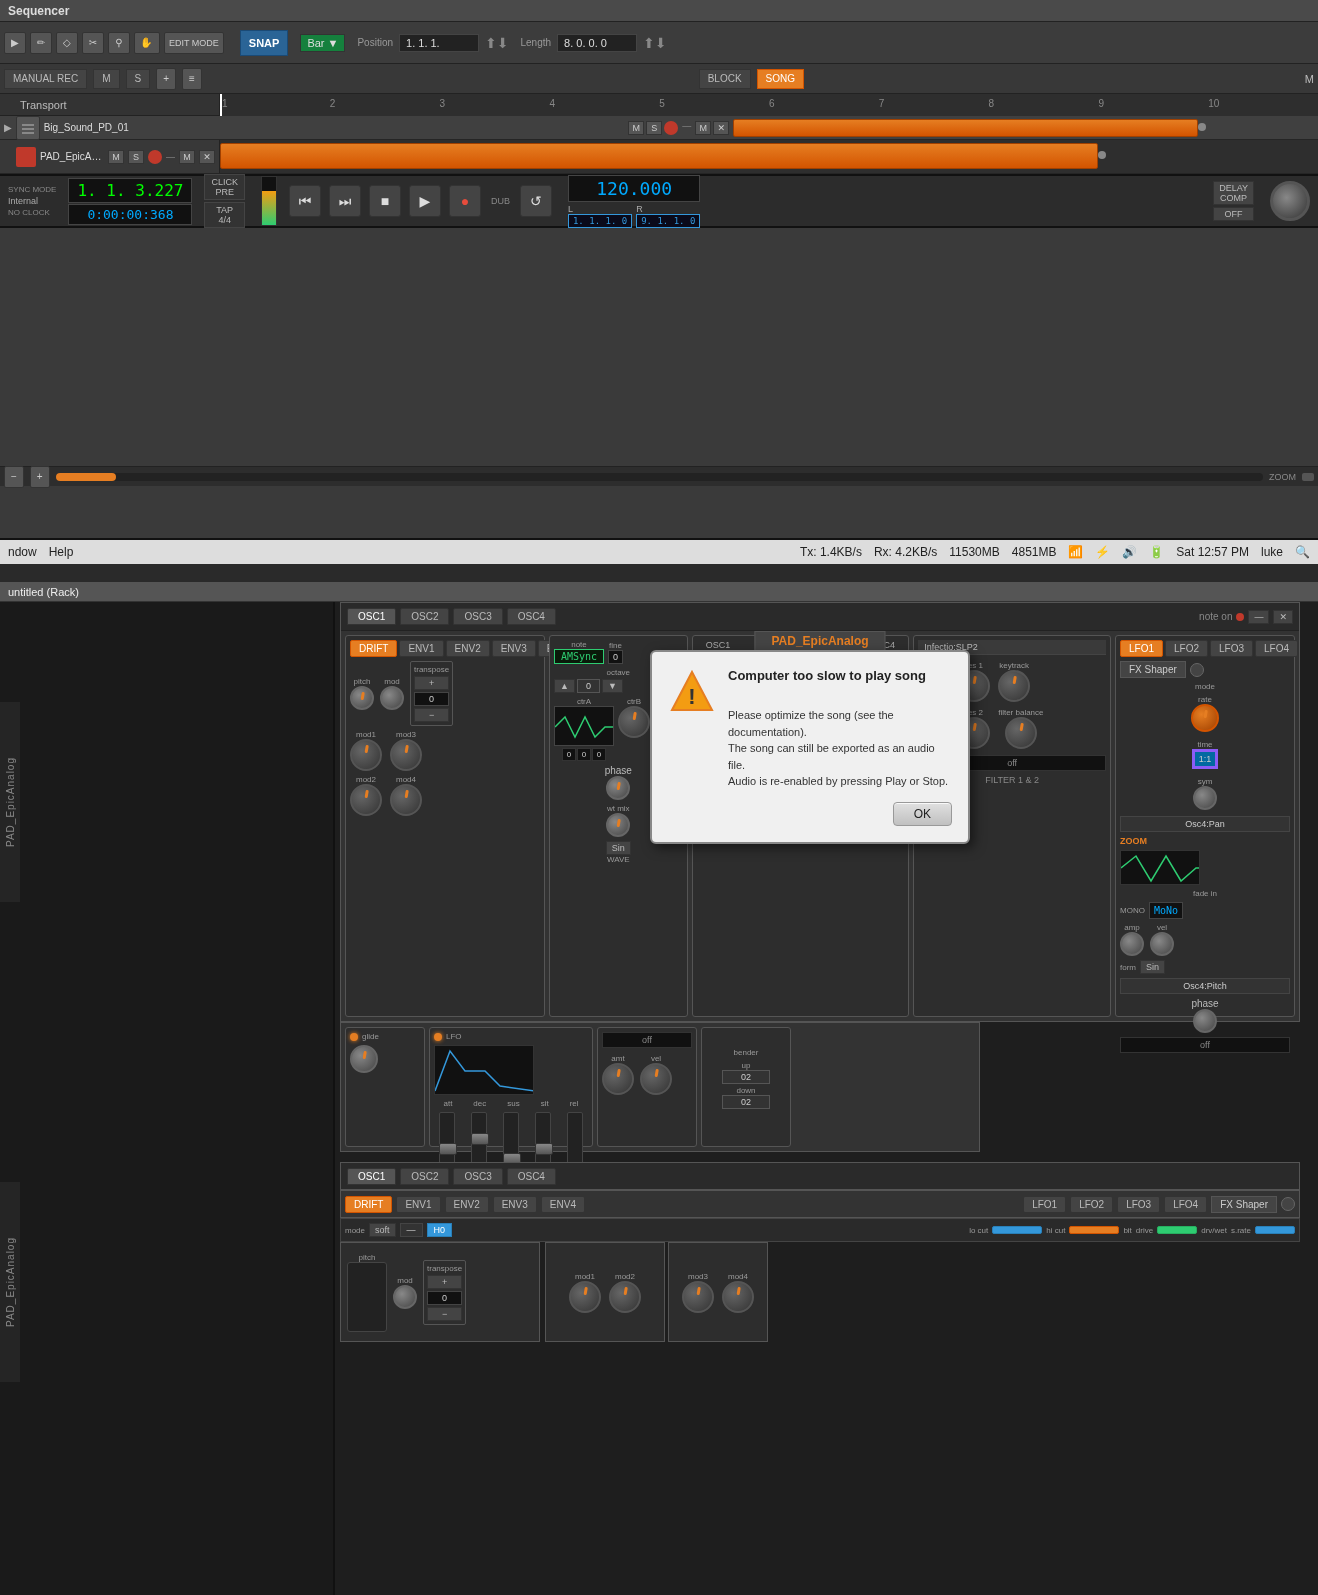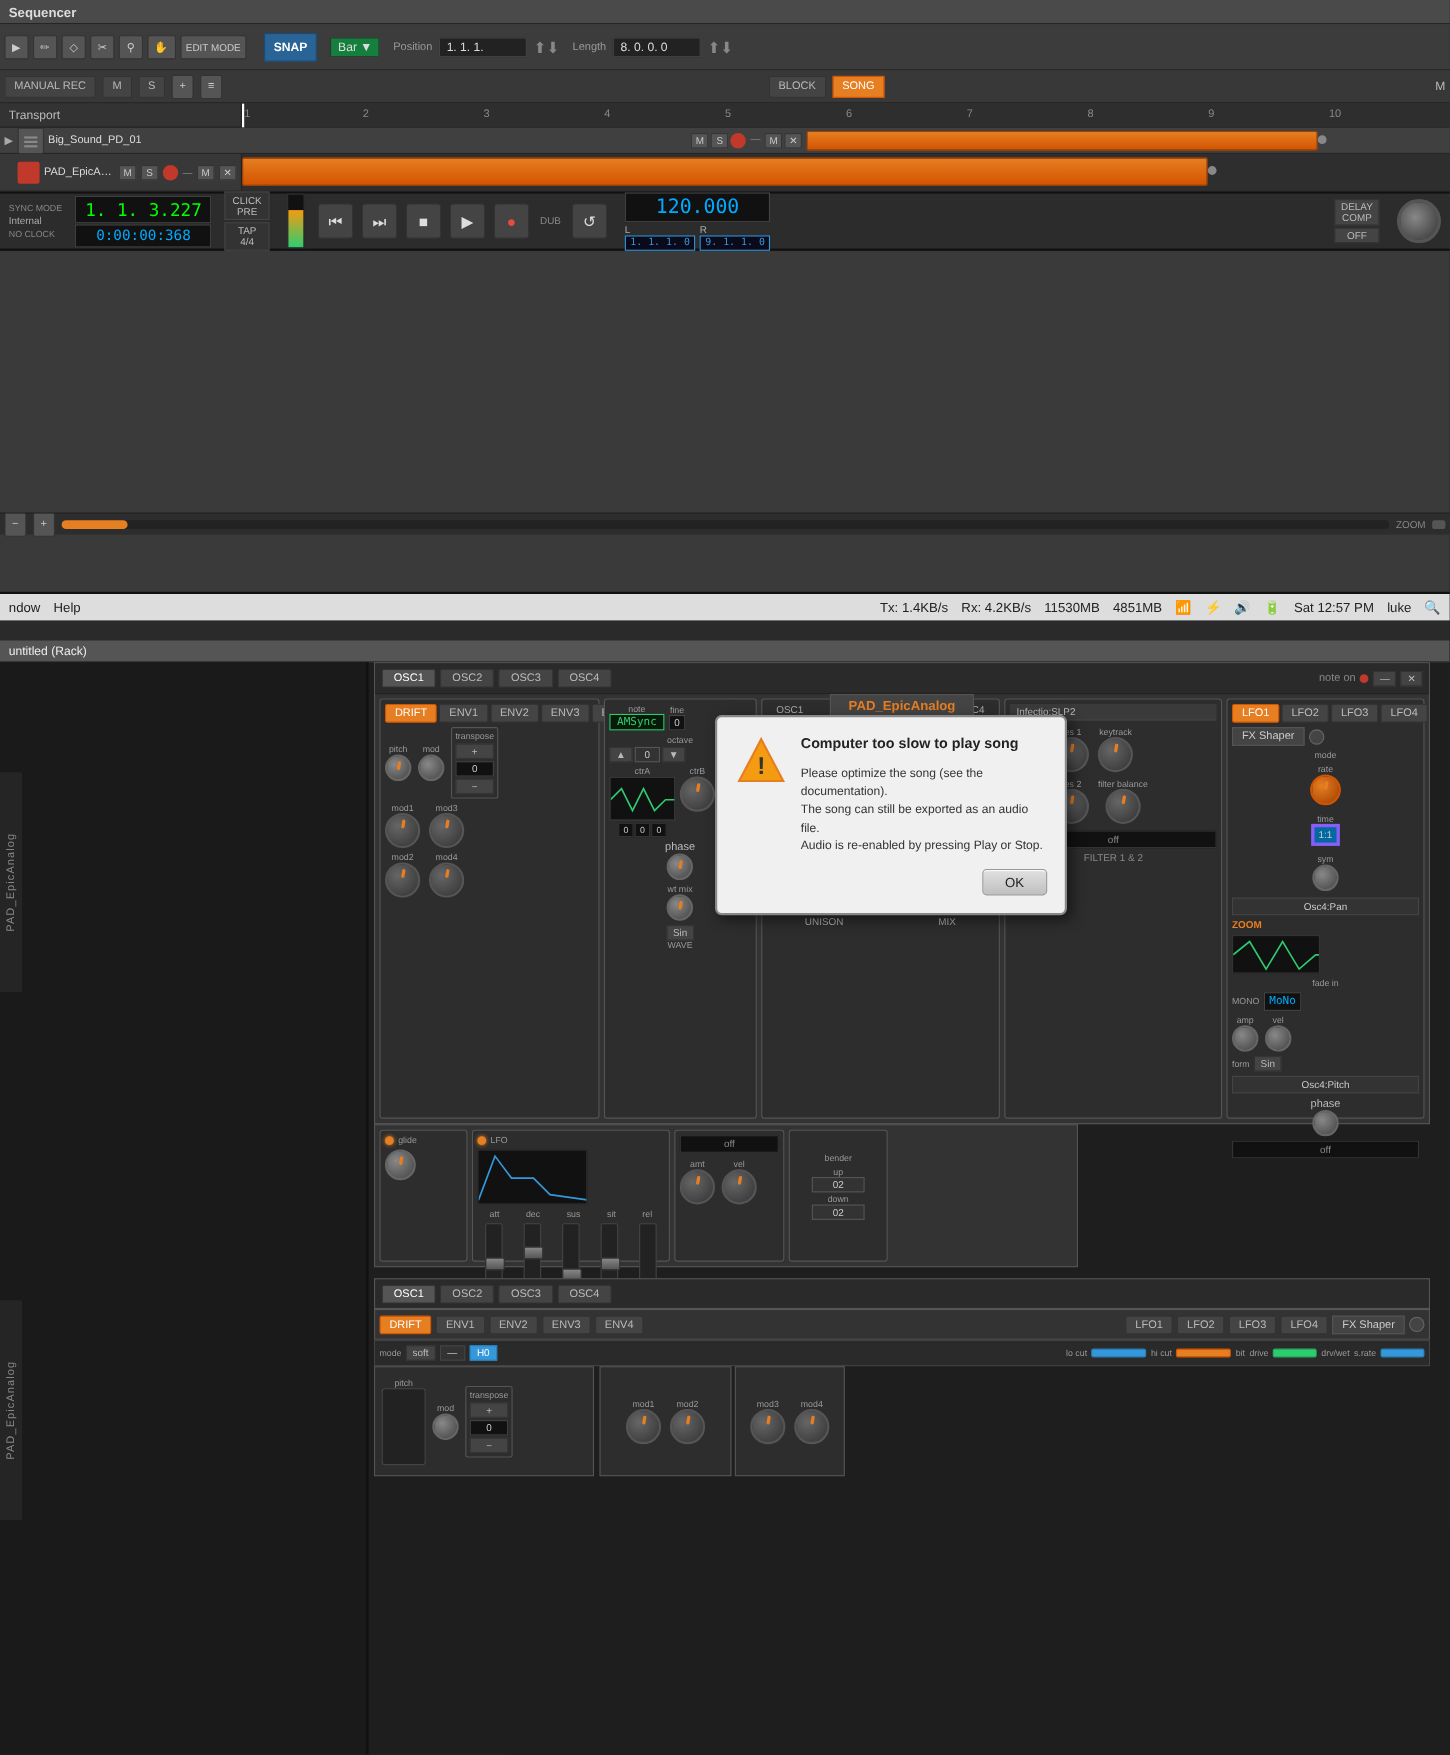--- a/index.html
+++ b/index.html
@@ -116,21 +116,21 @@
       background: #333;
       display: flex;
       border-bottom: 1px solid #222;
       position: relative;
     }
 
     #tracks-label-area {
       width: 220px;
       display: flex;
       align-items: center;
-      padding-left: 8px;
+      padding-left: 20px;
       color: #bbb;
       font-size: 11px;
       border-right: 1px solid #222;
     }
 
     #timeline-ruler {
       flex: 1;
       background: #2e2e2e;
       position: relative;
       display: flex;
@@ -1106,21 +1106,21 @@
   <div style="position:absolute;top:440px;left:340px;width:640px;height:130px;background:#333;border:1px solid #555;display:flex;gap:4px;padding:4px;">
 
     <div style="width:80px;background:#2d2d2d;border:1px solid #555;border-radius:3px;padding:4px;">
       <div style="display:flex;align-items:center;gap:4px;margin-bottom:4px;">
         <div class="orange-led"></div>
         <span class="label-tiny">glide</span>
       </div>
       <div class="knob knob-small" style="width:28px;height:28px;"></div>
     </div>
 
-    <div style="width:180px;background:#2d2d2d;border:1px solid #555;border-radius:3px;padding:4px;">
+    <div style="width:164px;background:#2d2d2d;border:1px solid #555;border-radius:3px;padding:4px;">
       <div style="display:flex;align-items:center;gap:4px;margin-bottom:4px;">
         <div class="orange-led"></div>
         <span class="label-tiny">LFO</span>
       </div>
 
       <div style="background:#111;border:1px solid #333;width:100px;height:50px;position:relative;overflow:hidden;margin-bottom:4px;">
         <svg width="100" height="50" viewBox="0 0 100 50">
           <polyline points="0,45 15,5 30,25 50,25 65,40 100,45" stroke="#3498db" stroke-width="1.5" fill="none"></polyline>
         </svg>
       </div>
@@ -1268,21 +1268,21 @@
 
 <div id="dialog-overlay">
   <div id="dialog-body">
 
     <div id="dialog-icon">
       <svg width="48" height="48" viewBox="0 0 48 48">
         <polygon points="24,4 44,42 4,42" fill="#f39c12" stroke="#e67e22" stroke-width="2"></polygon>
         <text x="24" y="36" text-anchor="middle" font-size="22" font-weight="bold" fill="#333">!</text>
       </svg>
     </div>
-    <div style="display:flex;flex-direction:column;gap:4px;">
+    <div style="display:flex;flex-direction:column;gap:16px;">
       <div id="dialog-title">Computer too slow to play song</div>
       <div id="dialog-text">
         <span>Please optimize the song (see the documentation).<br>The song can still be exported as an audio file.<br>Audio is re-enabled by pressing Play or Stop.</span>
       </div>
     </div>
   </div>
   <div id="dialog-footer">
     <button class="dialog-ok-btn">OK</button>
   </div>
 </div>

